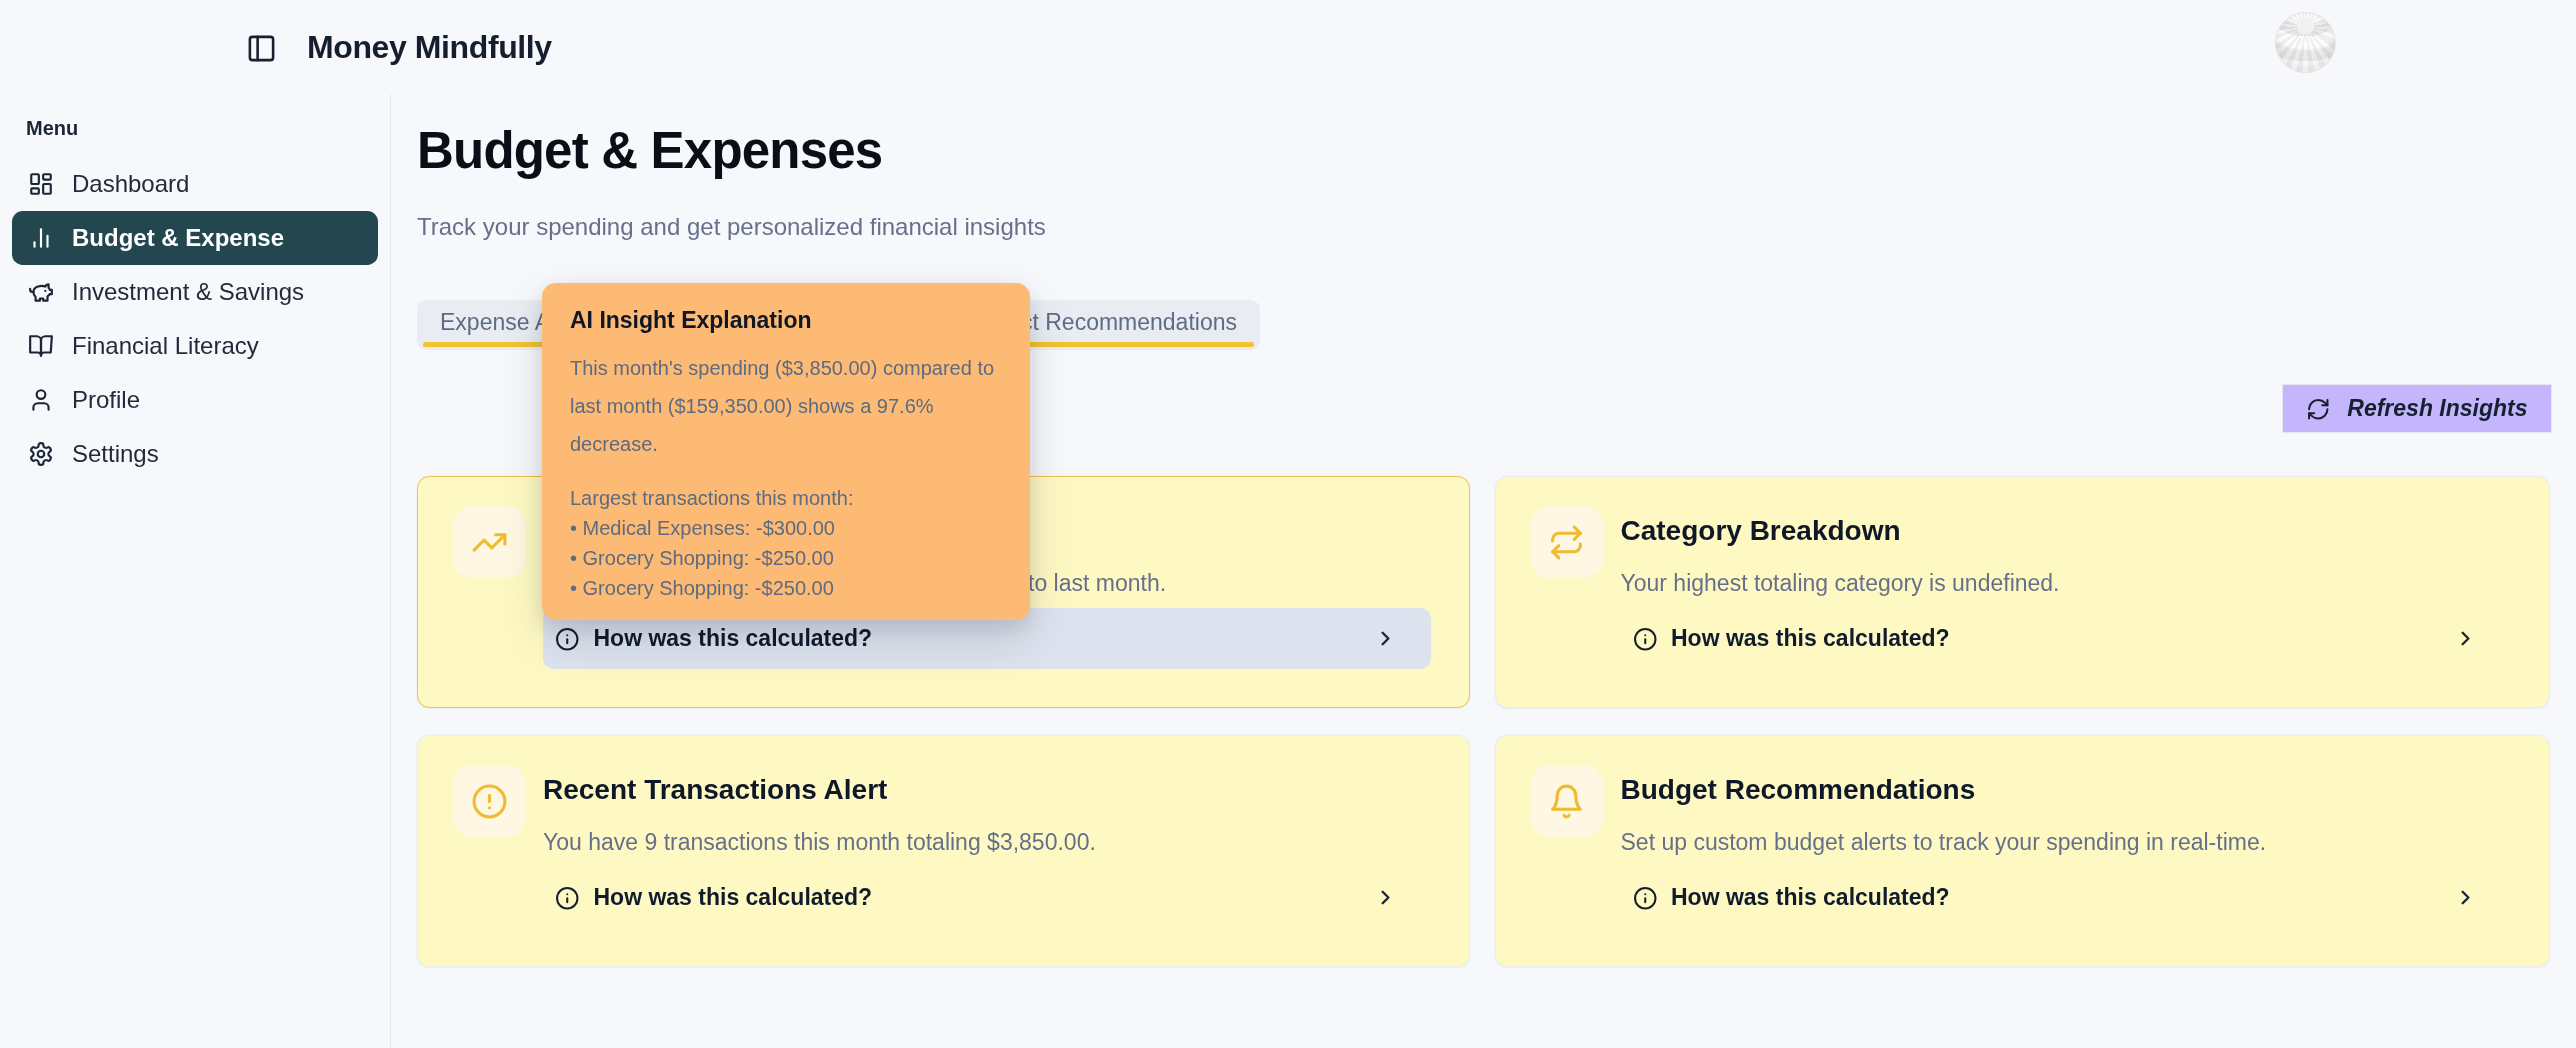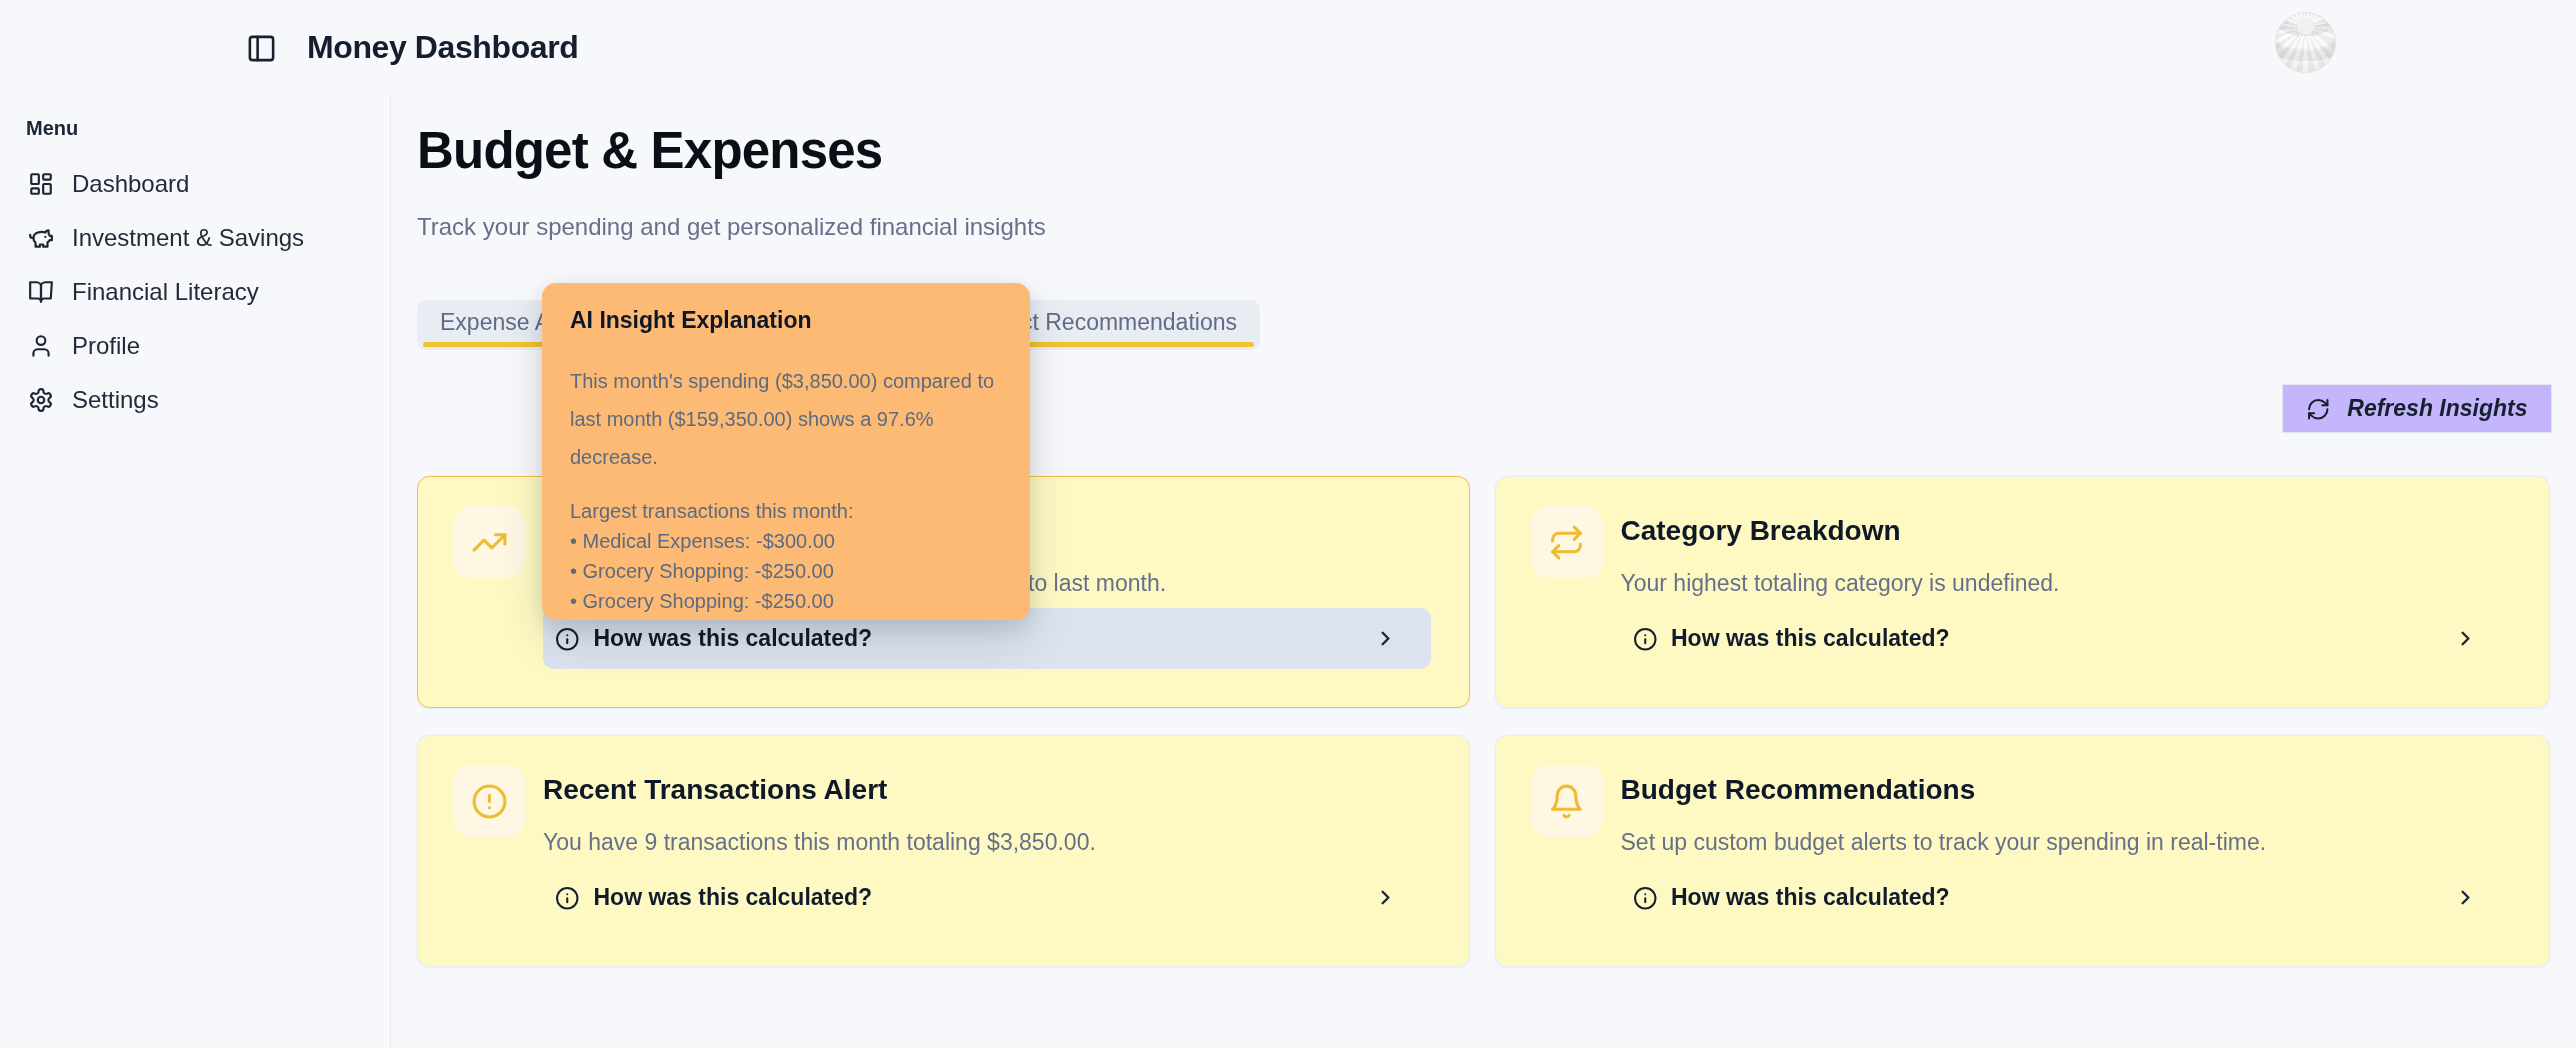--- a/index.html
+++ b/index.html
@@ -112,41 +112,41 @@
   .cta .chev { position:absolute; right:34px; width:23px; height:23px; color:#1C2636; display:flex; }
 
   
   .popover {
     position:absolute; left:542px; top:283px; width:488px; height:337px;
     background:#fdba74; border-radius:14px; z-index:40; overflow:hidden;
     box-shadow:0 7.7px 18.4px rgba(15,23,42,.10), 0 18.4px 46px rgba(15,23,42,.13);
     padding:23px 28px 21px 28px;
   }
   .pop-title { font-size:23px; font-weight:700; color:#0E1726; line-height:28px; }
-  .pop-body { margin-top:28px; font-size:20px; color:#5D6B80; line-height:38px; }
+  .pop-body { margin-top:15px; font-size:20px; color:#5D6B80; line-height:38px; }
   .pop-list { margin-top:20px; font-size:20px; color:#5D6B80; line-height:30px; }
   .pop-list div { white-space:nowrap; }
 
   svg { display:block; }
 </style>
 </head>
 <body>
 
 <div class="app">
 
   <div class="header">
     <button class="hdr-toggle">
       <span>
         <svg width="31" height="31" viewBox="0 0 24 24" fill="none" stroke="currentColor" stroke-width="2" stroke-linecap="round" stroke-linejoin="round">
             <rect x="3" y="3" width="18" height="18" rx="2"></rect>
             <line x1="9" y1="3" x2="9" y2="21"></line>
           </svg>
       </span>
     </button>
-    <div class="app-title">Money Dashboard</div>
+    <div class="app-title">Money Mindfully</div>
     <div class="avatar"></div>
   </div>
 
   <div class="shell">
 
     <aside class="sidebar">
       <div class="menu-label">Menu</div>
       <nav class="nav">
 
         <div class="nav-item">
@@ -154,20 +154,30 @@
             <svg viewBox="0 0 24 24" fill="none" stroke="currentColor" stroke-width="2" stroke-linecap="round" stroke-linejoin="round">
                 <rect x="3" y="3" width="7" height="9" rx="1"></rect>
                 <rect x="14" y="3" width="7" height="5" rx="1"></rect>
                 <rect x="14" y="12" width="7" height="9" rx="1"></rect>
                 <rect x="3" y="16" width="7" height="5" rx="1"></rect>
               </svg>
           </span>
           <span>Dashboard</span>
         </div>
 
+        <div class="nav-item active">
+          <span class="nicon">
+            <svg viewBox="0 0 24 24" fill="none" stroke="currentColor" stroke-width="2" stroke-linecap="round" stroke-linejoin="round">
+                <line x1="6" y1="20" x2="6" y2="16"></line>
+                <line x1="12" y1="20" x2="12" y2="4"></line>
+                <line x1="18" y1="20" x2="18" y2="10"></line>
+              </svg>
+          </span>
+          <span>Budget &amp; Expense</span>
+        </div>
 
         <div class="nav-item">
           <span class="nicon">
             <svg viewBox="0 0 24 24" fill="none" stroke="currentColor" stroke-width="2" stroke-linecap="round" stroke-linejoin="round">
                 <path d="M19 5c-1.5 0-2.8 1.4-3 2-3.5-1.5-11-.3-11 5 0 1.8 0 3 2 4.5V20h4v-2h3v2h4v-4c1-.5 1.7-1 2-2h2v-4h-2c0-1-.5-1.5-1-2V5z"></path>
                 <path d="M2 9v1c0 1.1.9 2 2 2h1"></path>
                 <path d="M16 11h.01"></path>
               </svg>
           </span>
           <span>Investment &amp; Savings</span>

